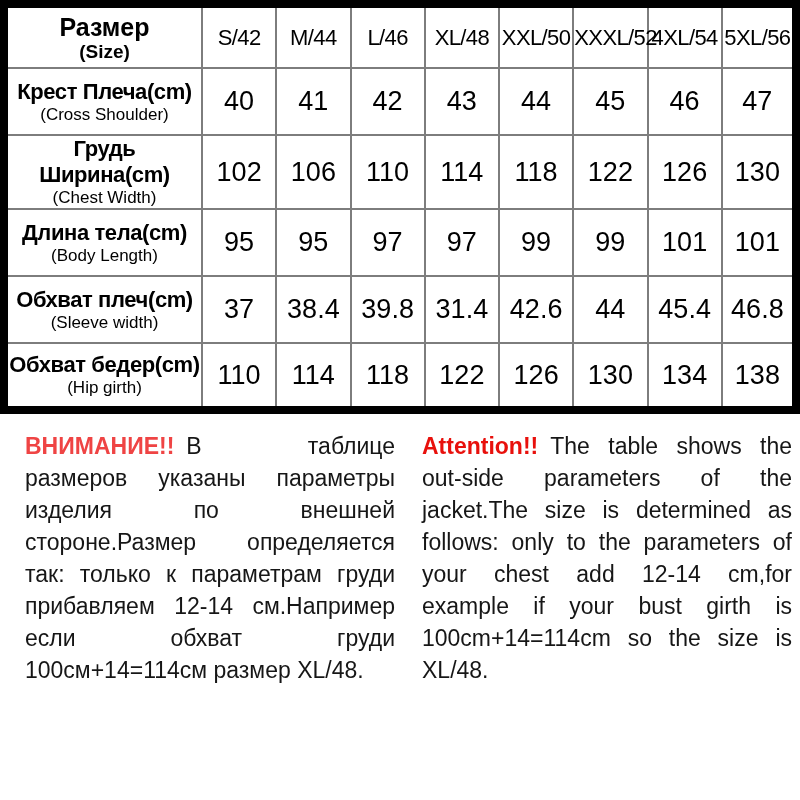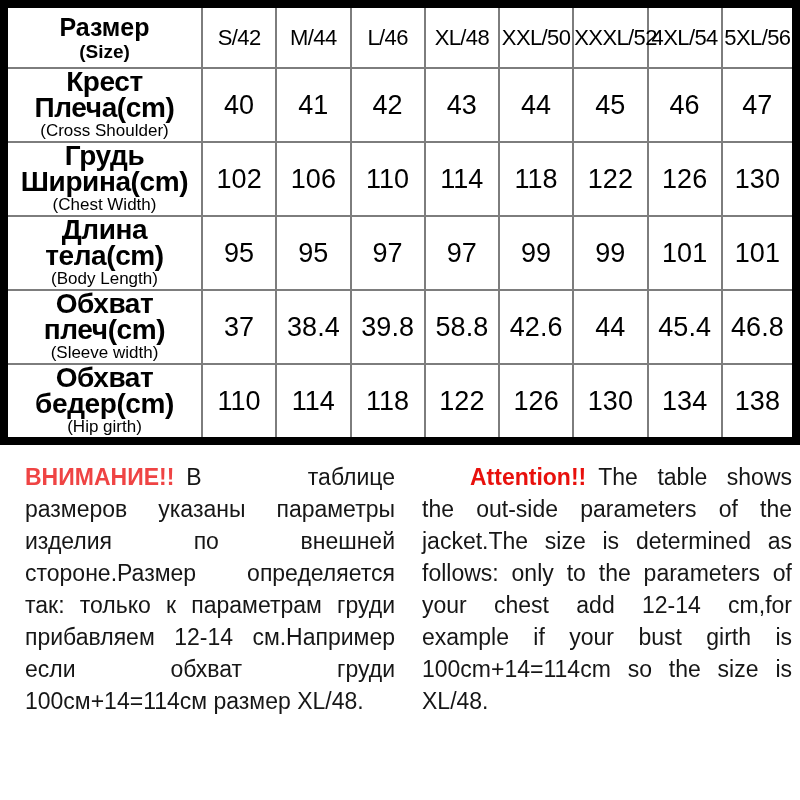--- a/index.html
+++ b/index.html
@@ -37,21 +37,21 @@
   .hdr-ru { font-weight: bold; font-size: 25px; line-height: 28px; }
   .hdr-en { font-size: 19px; line-height: 22px; color: #000; }
 
   .size-head {
     font-weight: normal;
     font-size: 22px;
     letter-spacing: -0.6px;
     white-space: nowrap;
   }
 
-  .lbl-ru { font-weight: bold; font-size: 28px; line-height: 26px; letter-spacing: -0.4px; }
+  .lbl-ru { font-weight: bold; font-size: 22px; line-height: 26px; letter-spacing: -0.4px; }
   .lbl-en { font-size: 17px; line-height: 20px; }
 
   td.val { font-size: 27px; }
 
   
   .notes {
     display: flex;
     margin-top: 16px;
     padding-left: 25px;
     padding-right: 10px;
@@ -150,21 +150,21 @@
           <td class="val">101</td>
         </tr>
         <tr>
           <td class="label-cell">
             <div class="lbl-ru">Обхват плеч(cm)</div>
             <div class="lbl-en">(Sleeve width)</div>
           </td>
           <td class="val">37</td>
           <td class="val">38.4</td>
           <td class="val">39.8</td>
-          <td class="val">58.8</td>
+          <td class="val">31.4</td>
           <td class="val">42.6</td>
           <td class="val">44</td>
           <td class="val">45.4</td>
           <td class="val">46.8</td>
         </tr>
         <tr>
           <td class="label-cell">
             <div class="lbl-ru">Обхват бедер(cm)</div>
             <div class="lbl-en">(Hip girth)</div>
           </td>
@@ -175,16 +175,16 @@
           <td class="val">126</td>
           <td class="val">130</td>
           <td class="val">134</td>
           <td class="val">138</td>
         </tr>
       </tbody>
   </table>
 
   <div class="notes">
     <p class="note"><span class="warn" style="color: #ef4444;">ВНИМАНИЕ!!</span><span>В таблице размеров указаны параметры изделия по внешней стороне.Размер определяется так: только к параметрам груди прибавляем 12-14 см.Например если обхват груди 100см+14=114см размер XL/48.</span></p>
-    <p class="note"><span class="warn" style="color: rgb(232, 16, 12); margin-left: 48px;">Attention!!</span><span>The table shows the out-side parameters of the jacket.The size is determined as follows: only to the parameters of your chest add 12-14 cm,for example if your bust girth is 100cm+14=114cm so the size is XL/48.</span></p>
+    <p class="note"><span class="warn" style="color: rgb(232, 16, 12);">Attention!!</span><span>The table shows the out-side parameters of the jacket.The size is determined as follows: only to the parameters of your chest add 12-14 cm,for example if your bust girth is 100cm+14=114cm so the size is XL/48.</span></p>
   </div>
 
 </div>
 
 </body></html>

